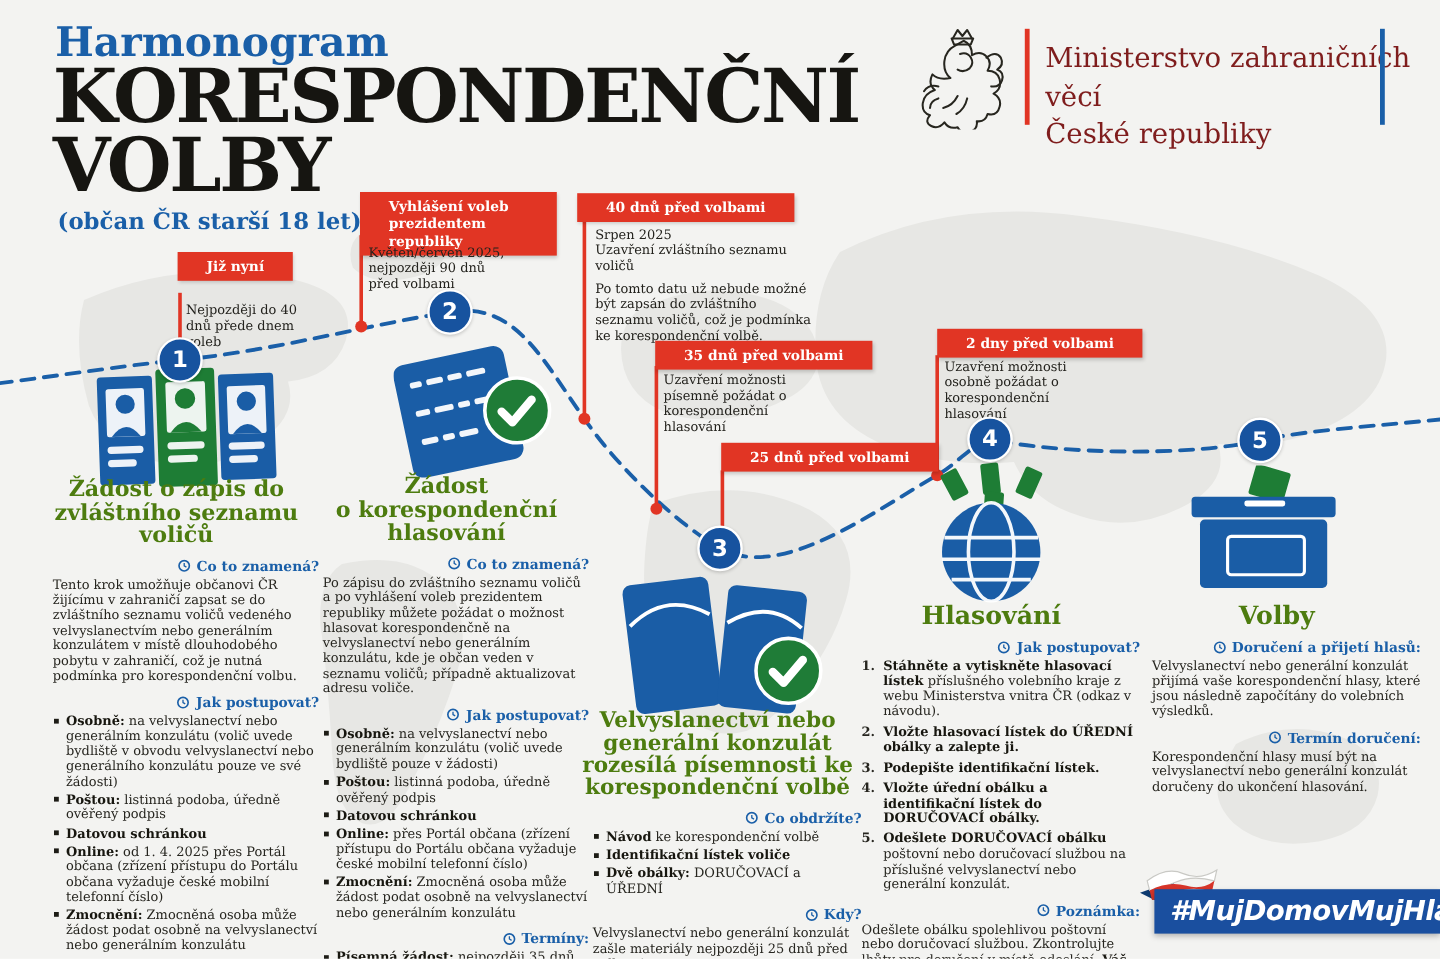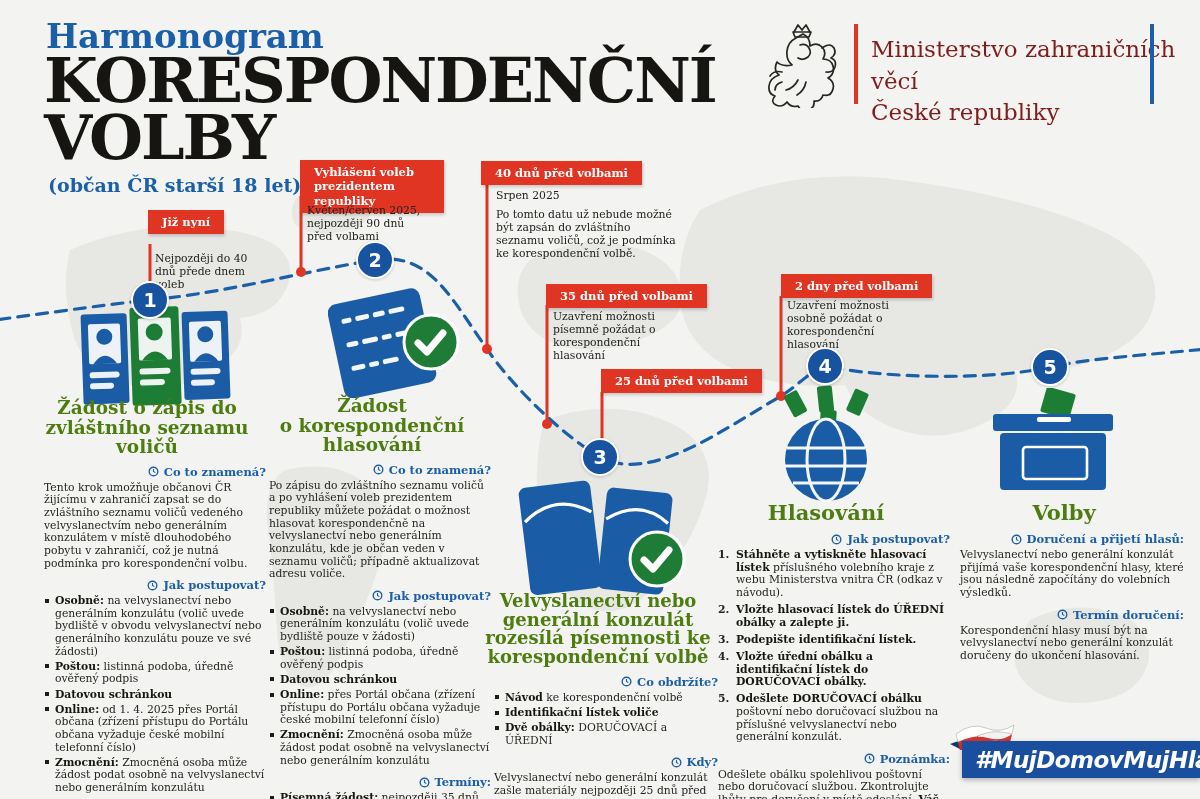--- a/index.html
+++ b/index.html
@@ -19,21 +19,21 @@
   .subtitle{left:48px;top:174px;font-size:19px;font-weight:bold;color:#1a5fa8;}
 
   
   .bar{width:4px;height:80px;top:24px;}
   .bar.red{left:854px;background:#e13524;}
   .bar.blue{left:1150px;background:#1a5fa8;}
   .ministry{left:871px;top:34px;font-size:23px;line-height:1.38;color:#7f1d1d;white-space:pre-line;}
 
   
   .callout{background:#e13524;color:#fff;font-weight:bold;font-size:11.5px;
-    line-height:1.25;padding:5px 14px;box-shadow:1px 2px 3px rgba(0,0,0,.18);}
+    line-height:1.25;padding:5px 24px;box-shadow:1px 2px 3px rgba(0,0,0,.18);}
   .note{font-size:10.8px;line-height:1.2;color:#23221d;}
   .note .gap{margin-top:6px;}
 
   
   .badge{width:38px;height:38px;border-radius:50%;background:#17539f;border:2px solid #fff;
     box-sizing:border-box;color:#fff;font-family:"DejaVu Sans","Liberation Sans",sans-serif;
     font-weight:bold;font-size:19px;display:flex;align-items:center;justify-content:center;
     box-shadow:0 1px 3px rgba(0,0,0,.2);}
 
   
@@ -118,20 +118,21 @@
 
   <div class="abs callout" style="left:148px;top:210px;">Již nyní</div>
   <div class="abs note" style="left:155px;top:253px;width:112px;">Nejpozději do 40 dnů přede dnem voleb</div>
 
   <div class="abs callout" style="left:300px;top:160px;width:116px;">Vyhlášení voleb prezidentem republiky</div>
   <div class="abs note" style="left:307px;top:205px;width:125px;">Květen/červen 2025, nejpozději 90 dnů před volbami</div>
 
   <div class="abs callout" style="left:481px;top:161px;">40 dnů před volbami</div>
   <div class="abs note" style="left:496px;top:190px;width:180px;">
     <div>Srpen 2025</div>
+    <div>Uzavření zvláštního seznamu voličů</div>
     <div class="gap">Po tomto datu už nebude možné být zapsán do zvláštního seznamu voličů, což je podmínka ke korespondenční volbě.</div>
   </div>
 
   <div class="abs callout" style="left:546px;top:284px;">35 dnů před volbami</div>
   <div class="abs note" style="left:553px;top:311px;width:105px;">Uzavření možnosti písemně požádat o korespondenční hlasování</div>
 
   <div class="abs callout" style="left:601px;top:369px;">25 dnů před volbami</div>
 
   <div class="abs callout" style="left:781px;top:274px;">2 dny před volbami</div>
   <div class="abs note" style="left:787px;top:300px;width:135px;">Uzavření možnosti osobně požádat o korespondenční hlasování</div>

